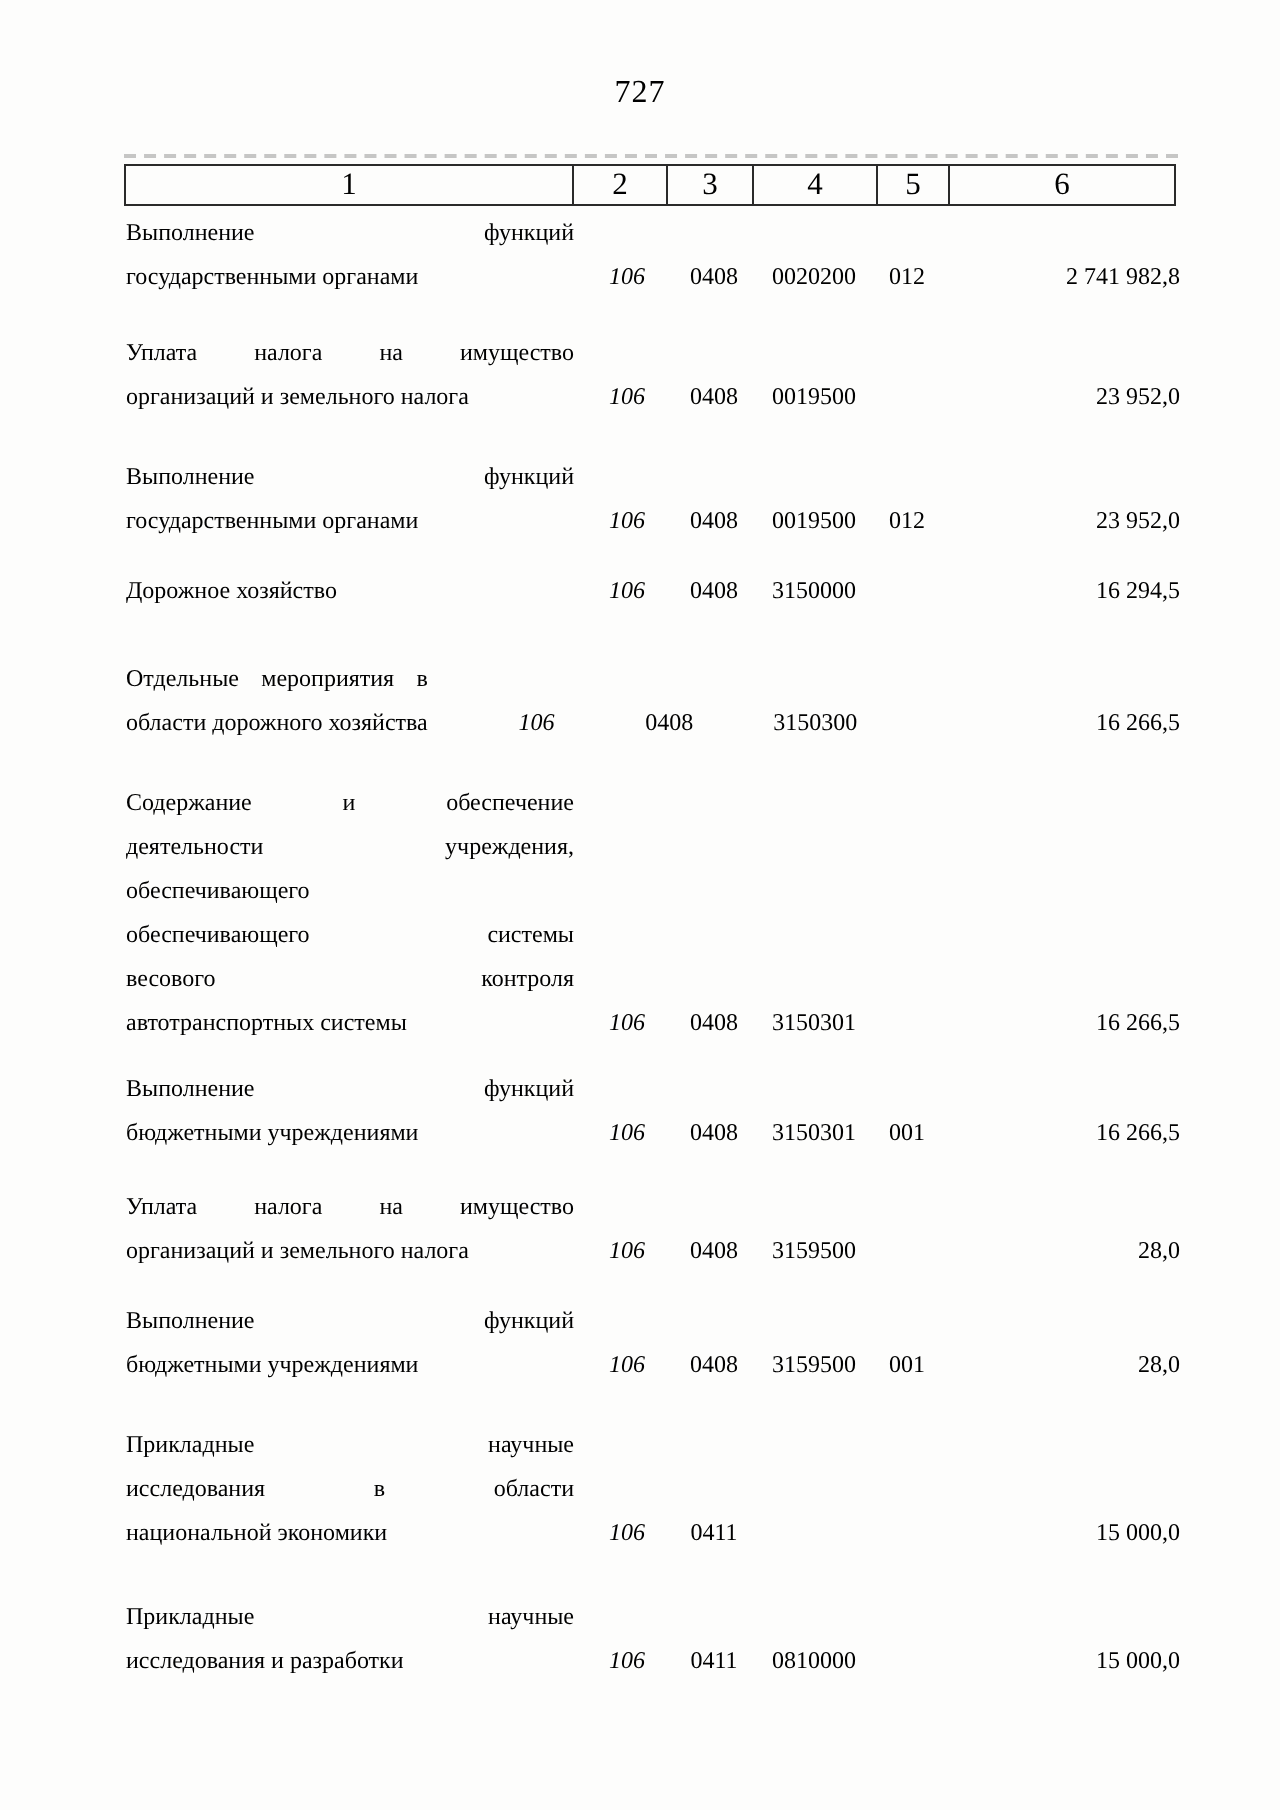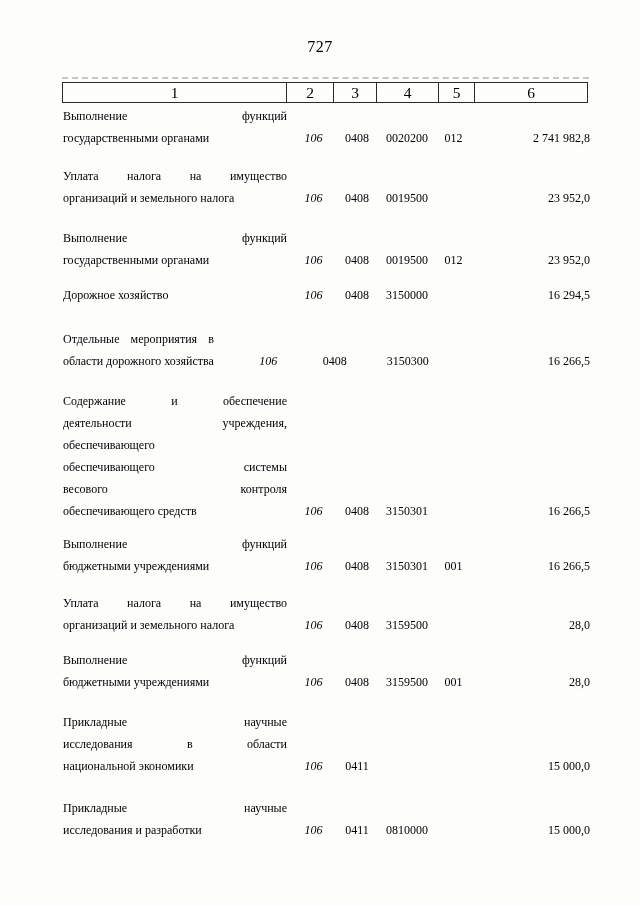--- a/index.html
+++ b/index.html
@@ -191,21 +191,21 @@
             <span>обеспечивающего</span>
           </div>
           <div class="jline">
             <span>обеспечивающего</span>
             <span>системы</span>
           </div>
           <div class="jline">
             <span>весового</span>
             <span>контроля</span>
           </div>
-          <div class="lline">обеспечивающего средств</div>
+          <div class="lline">автотранспортных системы</div>
         </div>
         <div class="c c2">106</div>
         <div class="c c3">0408</div>
         <div class="c c4">3150301</div>
         <div class="c c5"></div>
         <div class="c c6">16 266,5</div>
       </div>
       <div class="t-row">
         <div class="c c1">
           <div class="jline">

